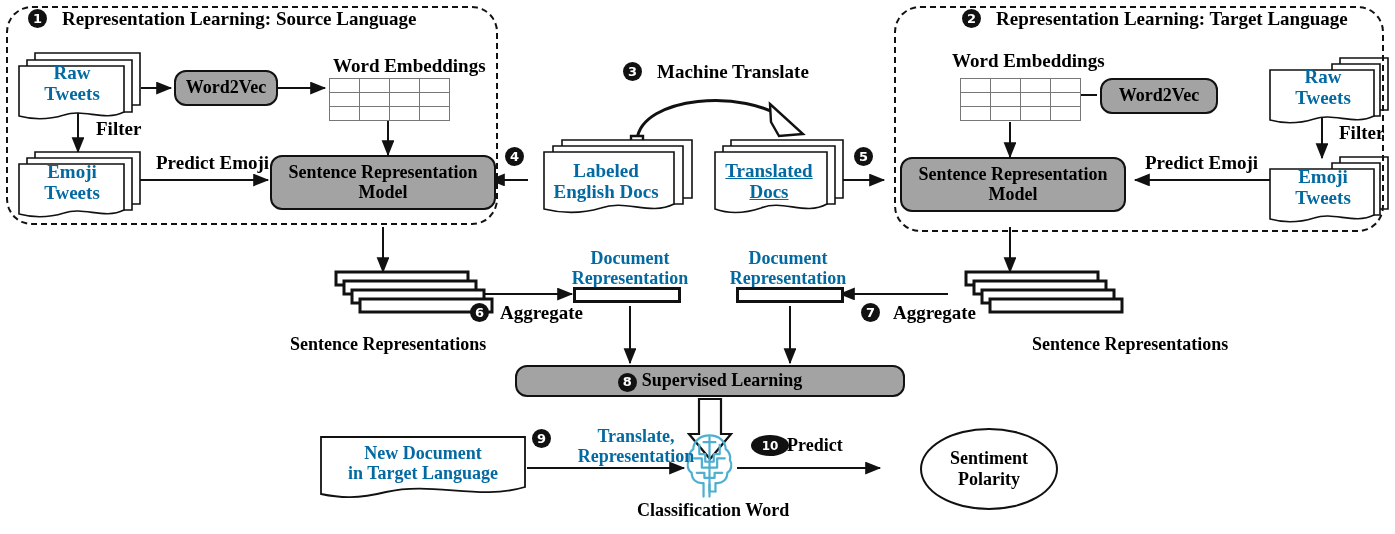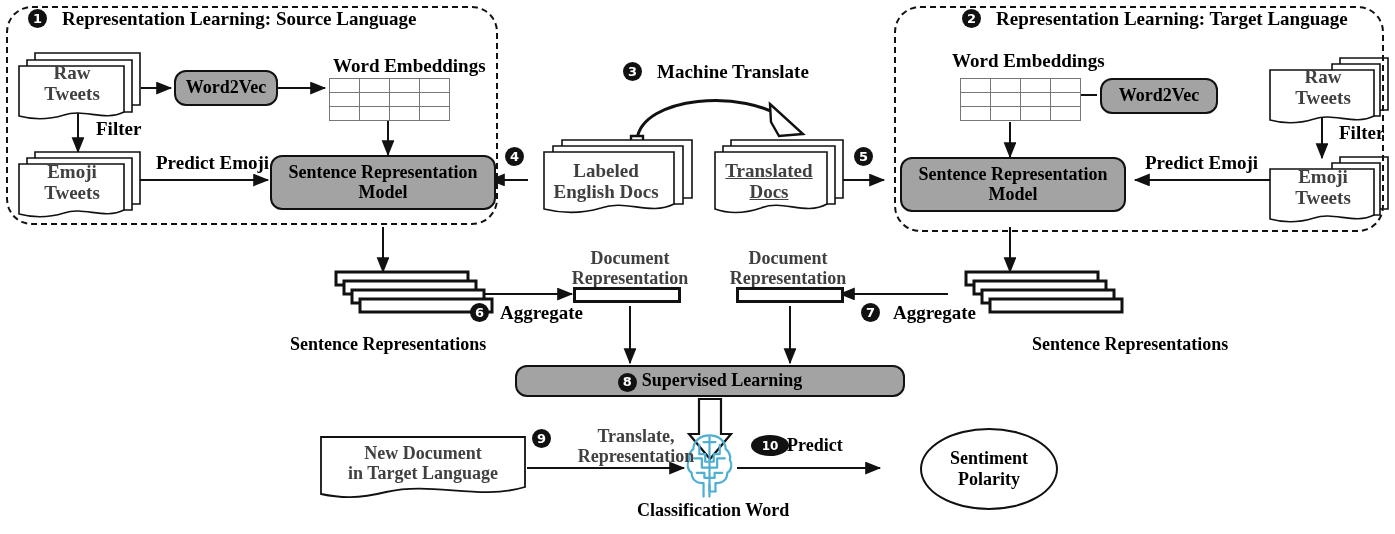--- a/index.html
+++ b/index.html
@@ -25,21 +25,21 @@
   .wetable{position:absolute;border-collapse:collapse;background:#fff;}
   .wetable td{border:1px solid #777;padding:0;}
 
   
   .ellipse{position:absolute;border:2px solid #111;border-radius:50%;background:#fff;
            display:flex;align-items:center;justify-content:center;text-align:center;
            font-weight:bold;line-height:1.15;}
 
   svg{position:absolute;left:0;top:0;overflow:visible;}
   .doclabel{position:absolute;font-weight:bold;text-align:center;line-height:1.12;
-            pointer-events:none;color:#404040;}
+            pointer-events:none;color:#0369a1;}
 </style>
 </head>
 <body>
 
 <div id="root">
 
   <svg width="1395" height="534" viewBox="0 0 1395 534">
     <defs>
       <marker id="ah" markerWidth="9" markerHeight="9" refX="7.4" refY="3.2" orient="auto" markerUnits="strokeWidth">
         <path d="M0,0 L8,3.2 L0,6.4 z" fill="#111"></path>

